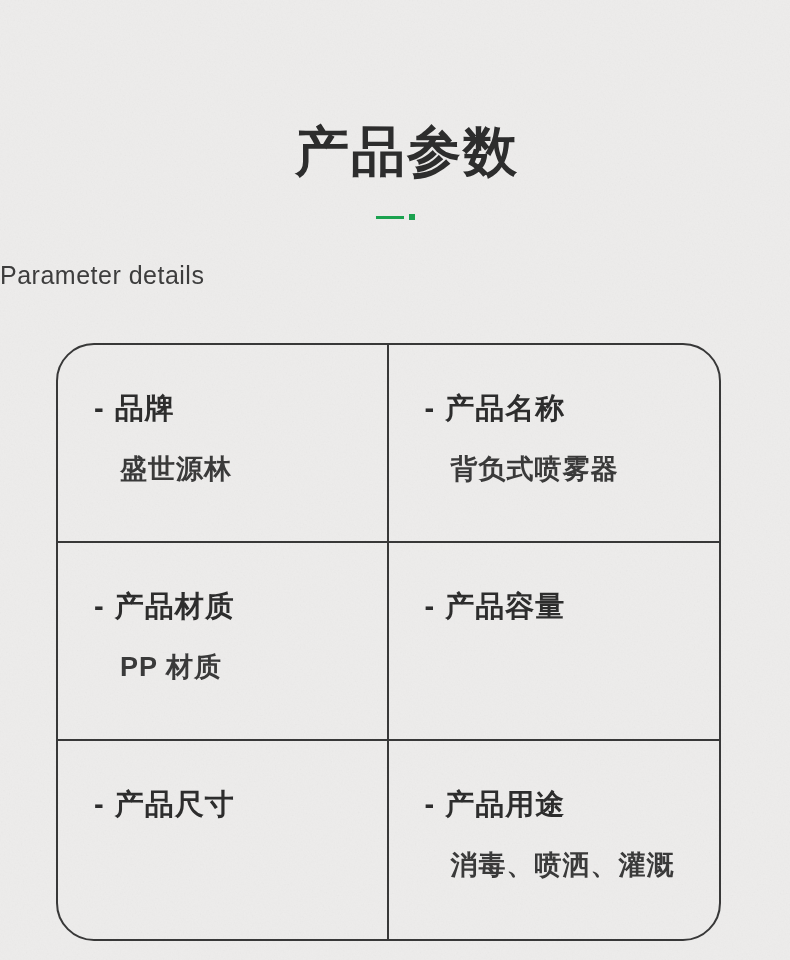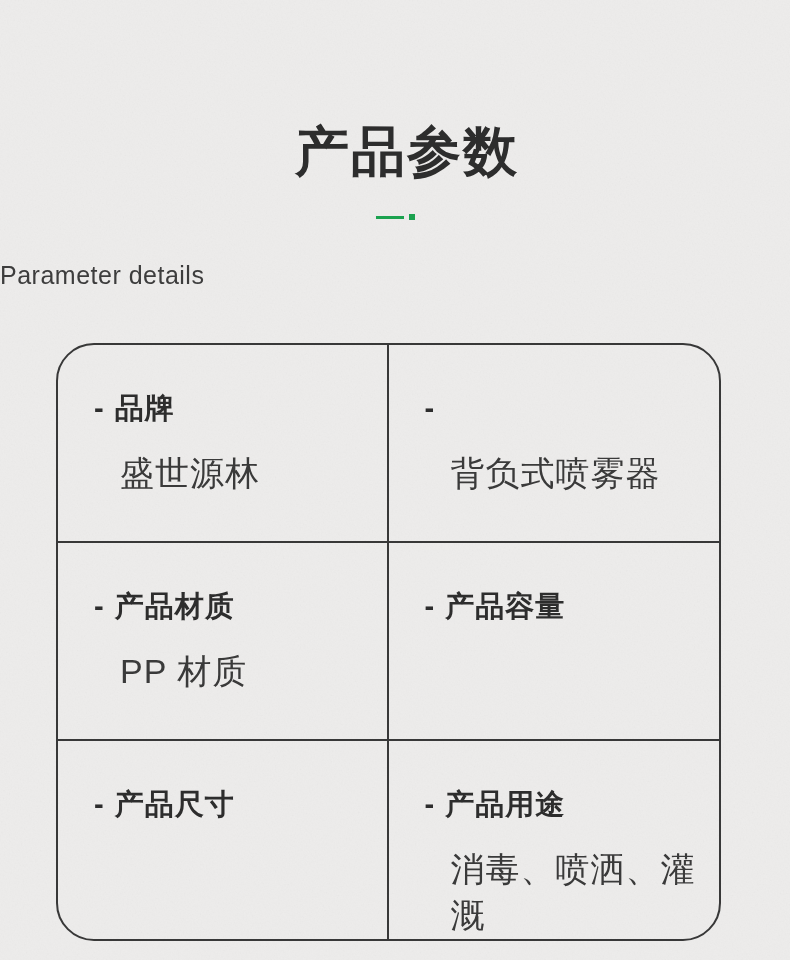--- a/index.html
+++ b/index.html
@@ -89,22 +89,22 @@
     font-weight: 700;
     color: #2d2d2d;
     line-height: 1.05;
     letter-spacing: 1px;
   }
   .dash { font-weight: 700; }
 
   .cell-value {
     margin-top: 28px;
     padding-left: 26px;
-    font-size: 34px;
-    font-weight: 400;
+    font-size: 27px;
+    font-weight: 700;
     color: #3a3a3a;
     letter-spacing: 1px;
   }
 </style>
 </head>
 <body>
 
 <div class="page">
 
   <svg class="texture" xmlns="http://www.w3.org/2000/svg" width="790" height="960">
@@ -130,20 +130,21 @@
       <div class="label-row">
         <span class="dash">-</span>
         <span>品牌</span>
       </div>
       <div class="cell-value">盛世源林</div>
     </div>
 
     <div class="cell b-bottom">
       <div class="label-row">
         <span class="dash">-</span>
+        <span>产品名称</span>
       </div>
       <div class="cell-value">背负式喷雾器</div>
     </div>
 
     <div class="cell b-right b-bottom">
       <div class="label-row">
         <span class="dash">-</span>
         <span>产品材质</span>
       </div>
       <div class="cell-value">PP 材质</div>

